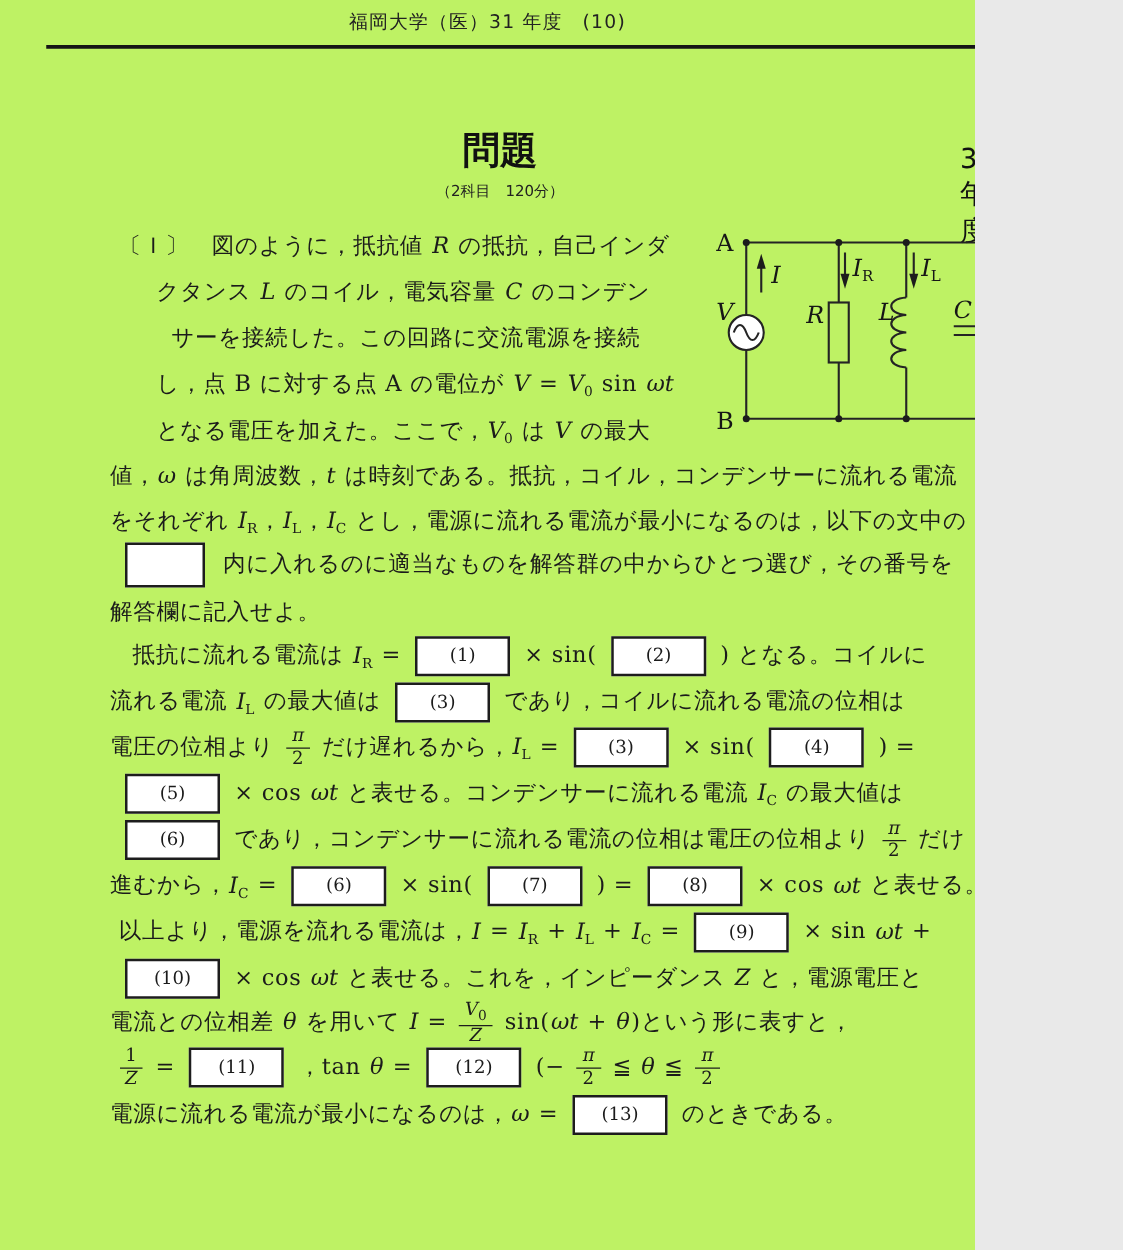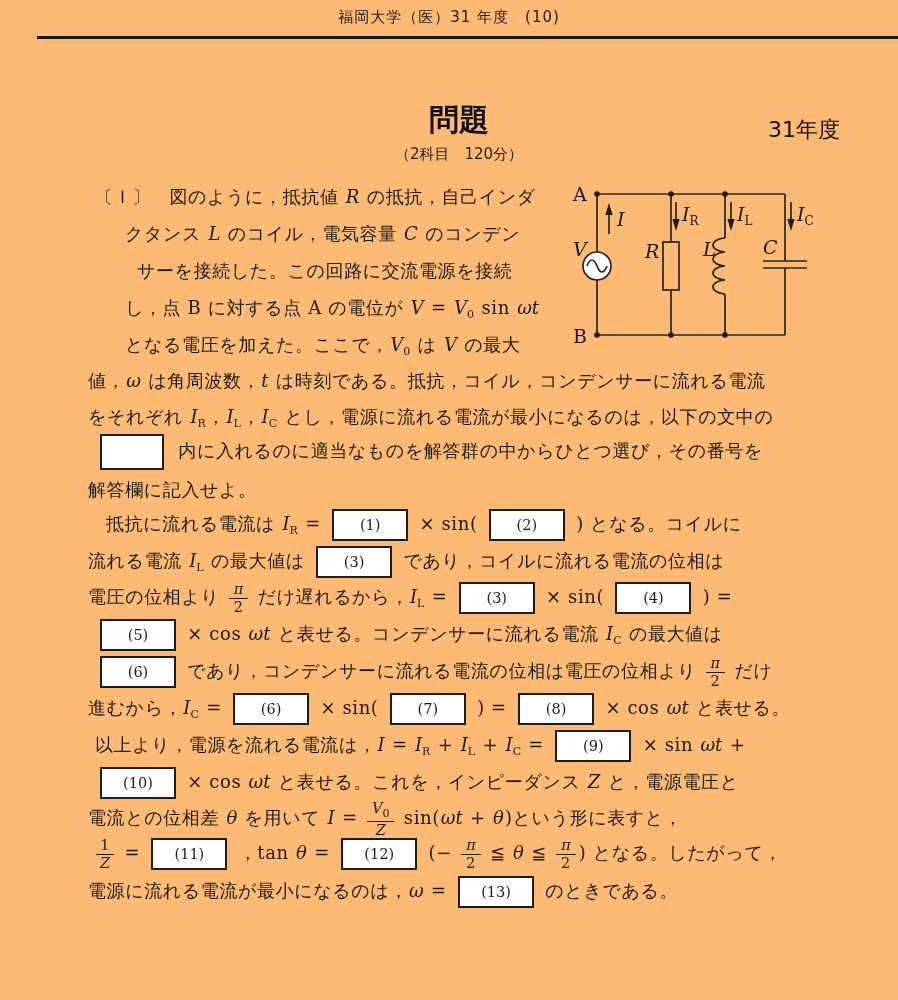--- a/index.html
+++ b/index.html
@@ -1,28 +1,28 @@
 <!DOCTYPE html>
 <html><head>
 <meta charset="utf-8">
 <style>
   html,body{margin:0;padding:0;background:#e9e9e9;}
-  #page{position:relative;width:898px;height:1000px;background:#fdba74;overflow:hidden;
+  #page{position:relative;width:780px;height:1000px;background:#bef264;overflow:hidden;
         font-family:"DejaVu Serif","Liberation Serif",serif;color:#1b1b1b;}
   .sans{font-family:"DejaVu Sans","Liberation Sans",sans-serif;}
   
   .hdr{position:absolute;top:8px;left:0;right:0;text-align:center;font-size:15px;
        letter-spacing:1px;color:#222;}
   .rule{position:absolute;top:36px;left:37px;width:861px;height:3px;background:#151515;}
   .subject{position:absolute;top:60px;left:98px;font-size:35px;font-weight:600;
            letter-spacing:22px;color:#111;}
   .main-title{position:absolute;top:100px;left:20px;right:0;text-align:center;
               font-size:30px;font-weight:600;color:#111;}
   .year{position:absolute;top:115px;left:768px;font-size:22px;color:#111;}
-  .note{position:absolute;top:145px;left:20px;right:0;text-align:center;font-size:15px;color:#222;}
+  .note{position:absolute;top:145px;left:20px;right:0;text-align:center;font-size:12px;color:#222;}
   
   .line{position:absolute;white-space:nowrap;font-size:18px;letter-spacing:0.6px;
         line-height:30px;color:#1b1b1b;}
   .t{letter-spacing:0.6px;}
   .var{font-style:italic;letter-spacing:0;padding:0 1px;}
   .sub{font-style:normal;font-size:11px;vertical-align:-4px;letter-spacing:0;}
   .abox{display:inline-flex;align-items:center;justify-content:center;width:72px;height:28px;
         border:2px solid #1d1d1d;vertical-align:middle;font-size:14.5px;letter-spacing:0;
         margin:0 5px;background:#fff;font-family:"DejaVu Serif","Liberation Serif",serif;}
   .ebox{width:60px;height:32px;margin:0 8px 0 0;}
@@ -81,21 +81,21 @@
         </span><span class="t"> sin(</span><span class="var">ωt</span><span class="t"> + </span><span class="var">θ</span><span class="t">)という形に表すと，</span></div>
       <div class="line" style="left: 92px; top: 837px;"><span class="frac">
           <span class="fnum"><span class="t">1</span></span>
           <span class="fden"><span class="var">Z</span></span>
         </span><span class="t"> = </span><span class="abox">(11)</span><span class="t"> ，tan </span><span class="var">θ</span><span class="t"> = </span><span class="abox">(12)</span><span class="t"> (− </span><span class="frac">
           <span class="fnum"><span class="var">π</span></span>
           <span class="fden"><span class="t">2</span></span>
         </span><span class="t"> ≦ </span><span class="var">θ</span><span class="t"> ≦ </span><span class="frac">
           <span class="fnum"><span class="var">π</span></span>
           <span class="fden"><span class="t">2</span></span>
-        </span><span class="t">) となる。したがって，</span></div>
+        </span></div>
       <div class="line" style="left: 88px; top: 876px;"><span class="t">電源に流れる電流が最小になるのは，</span><span class="var">ω</span><span class="t"> = </span><span class="abox">(13)</span><span class="t"> のときである。</span></div>
     </div>
 
   <svg id="fig" width="320" height="176" viewBox="0 0 320 176">
 
     <line x1="32" y1="18" x2="32" y2="159"></line>
     <line x1="32" y1="18" x2="220" y2="18"></line>
     <line x1="32" y1="159" x2="220" y2="159"></line>
 
     <circle cx="32" cy="90" r="14" fill="#ffffff" stroke="#242424" stroke-width="1.7"></circle>

